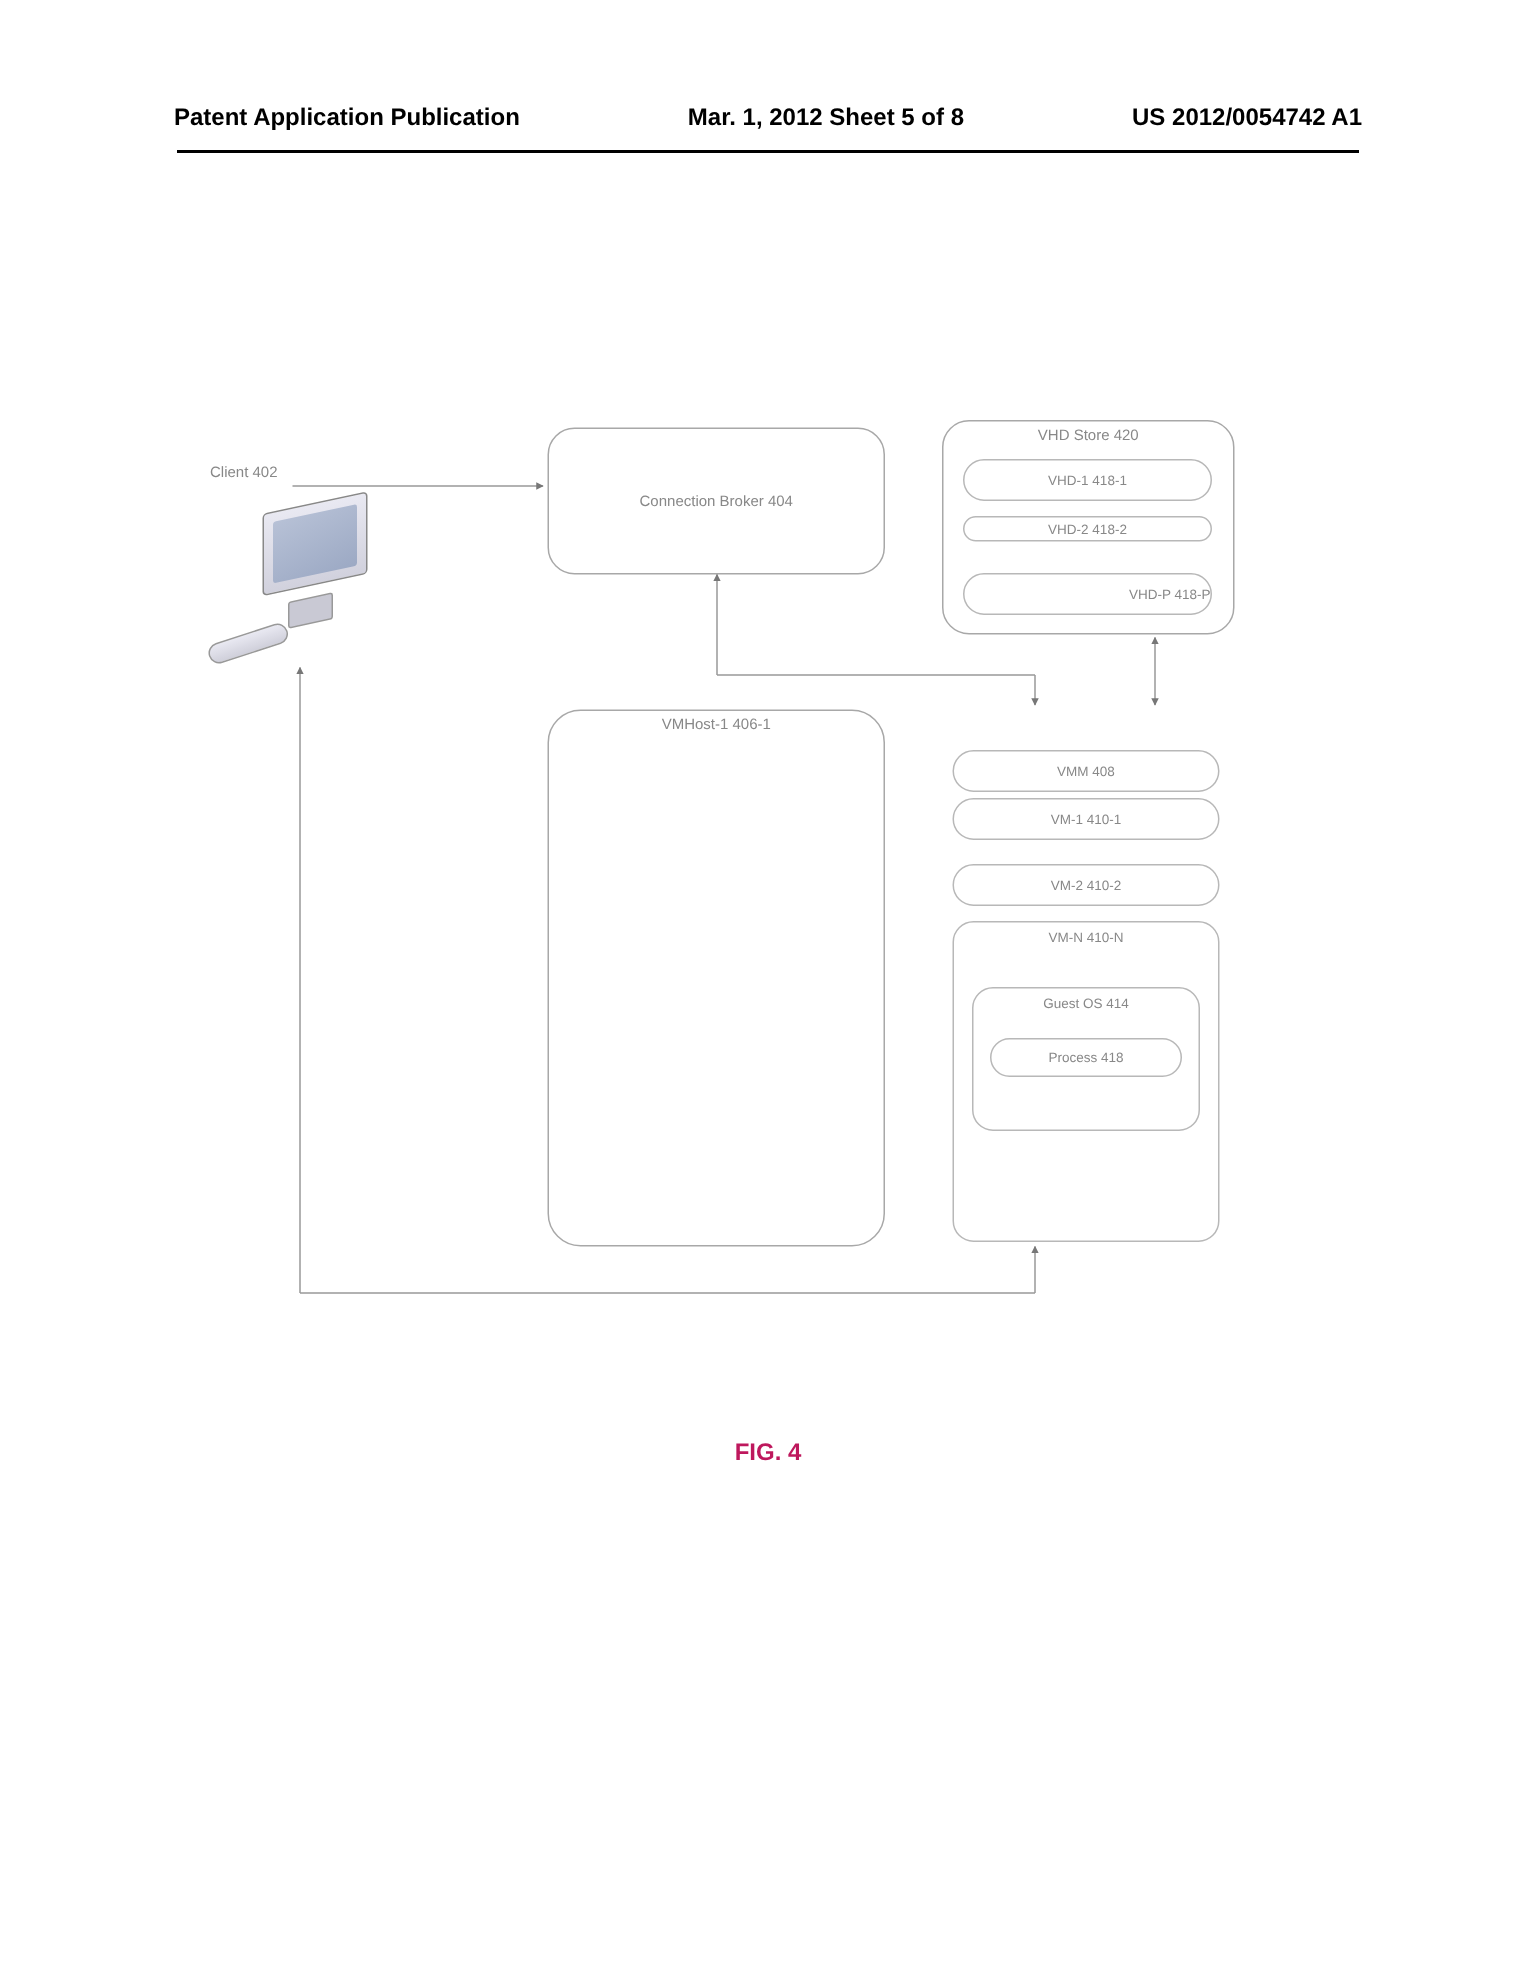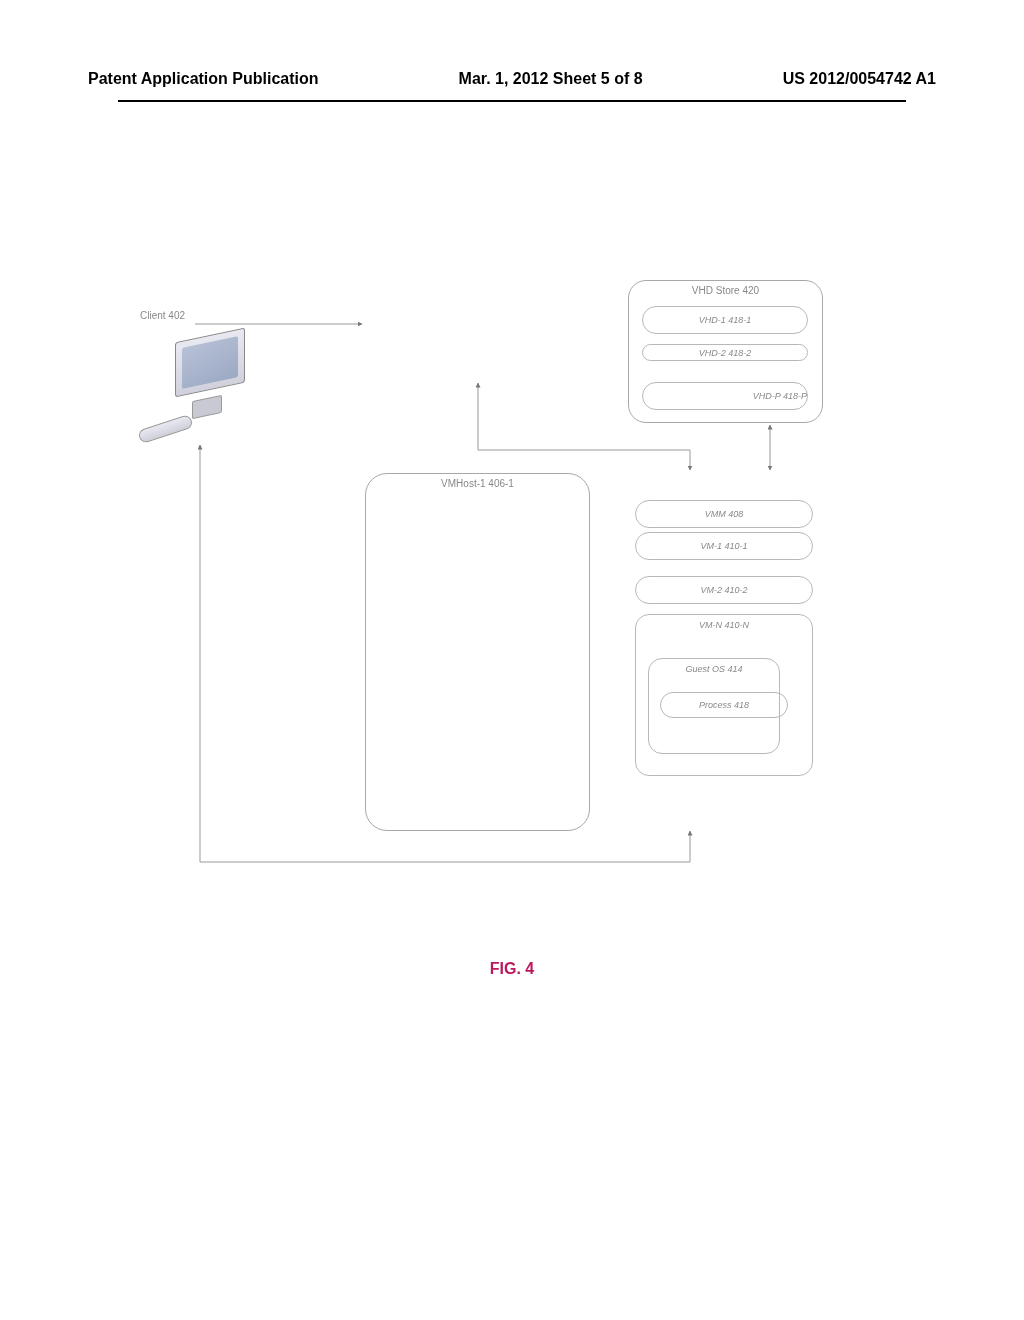--- a/index.html
+++ b/index.html
@@ -9,21 +9,21 @@
     background: #fff;
     font-family: Arial, Helvetica, sans-serif;
     position: relative;
     color: #000;
   }
   .page-header {
     position: absolute;
     top: 70px;
     left: 0;
     right: 0;
-    padding: 0 88px;
+    padding: 0 116px;
     font-size: 16px;
     font-weight: bold;
   }
   .page-header-line {
     display: flex;
     justify-content: space-between;
   }
   .rule {
     position: absolute;
     top: 100px;
@@ -59,21 +59,20 @@
   .thin-box {
     position: absolute;
     border: 1px solid #b8b8b8;
     border-radius: 14px;
     font-size: 9px;
     color: #888;
     text-align: center;
     display: flex;
     align-items: center;
     justify-content: center;
-    font-style: italic;
   }
   .client-label {
     position: absolute;
     font-size: 10px;
     color: #888;
   }
   
   .monitor {
     position: absolute;
     width: 70px;
@@ -139,20 +138,23 @@
 </div>
 <div class="rule"></div>
 
 <div class="diagram">
 
   <div class="client-label" style="left:10px; top:30px;">Client 402</div>
   <div class="monitor" style="left:45px; top:55px;"></div>
   <div class="stand" style="left:62px; top:118px;"></div>
   <div class="keyboard" style="left:8px; top:142px;"></div>
 
+  <div class="box" style="left:235px; top:5px; width:225px; height:98px;">
+    <span>Connection Broker 404</span>
+  </div>
 
   <div class="box box-label-top" style="left:498px; top:0px; width:195px; height:143px;">
     <span>VHD Store 420</span>
   </div>
   <div class="thin-box" style="left:512px; top:26px; width:166px; height:28px;">
     <span>VHD-1 418-1</span>
   </div>
   <div class="thin-box" style="left:512px; top:64px; width:166px; height:17px;">
     <span>VHD-2 418-2</span>
   </div>
@@ -167,25 +169,25 @@
   <div class="thin-box" style="left:505px; top:220px; width:178px; height:28px;">
     <span>VMM 408</span>
   </div>
   <div class="thin-box" style="left:505px; top:252px; width:178px; height:28px;">
     <span>VM-1 410-1</span>
   </div>
   <div class="thin-box" style="left:505px; top:296px; width:178px; height:28px;">
     <span>VM-2 410-2</span>
   </div>
 
-  <div class="thin-box" style="left:505px; top:334px; width:178px; height:162px; align-items:flex-start; padding-top:5px;">
+  <div class="thin-box" style="left:505px; top:334px; width:178px; height:214px; align-items:flex-start; padding-top:5px;">
     <span>VM-N 410-N</span>
   </div>
 
-  <div class="thin-box" style="left:518px; top:378px; width:132px; height:96px; align-items:flex-start; padding-top:5px;">
+  <div class="thin-box" style="left:518px; top:378px; width:152px; height:96px; align-items:flex-start; padding-top:5px;">
     <span>Guest OS 414</span>
   </div>
   <div class="thin-box" style="left:530px; top:412px; width:128px; height:26px;">
     <span>Process 418</span>
   </div>
 
   <svg class="arrows">
     <defs>
       <marker id="ah" viewBox="0 0 10 10" refX="9" refY="5" markerWidth="5" markerHeight="5" orient="auto-start-reverse">
         <path d="M 0 0 L 10 5 L 0 10 z" fill="#777"></path>

